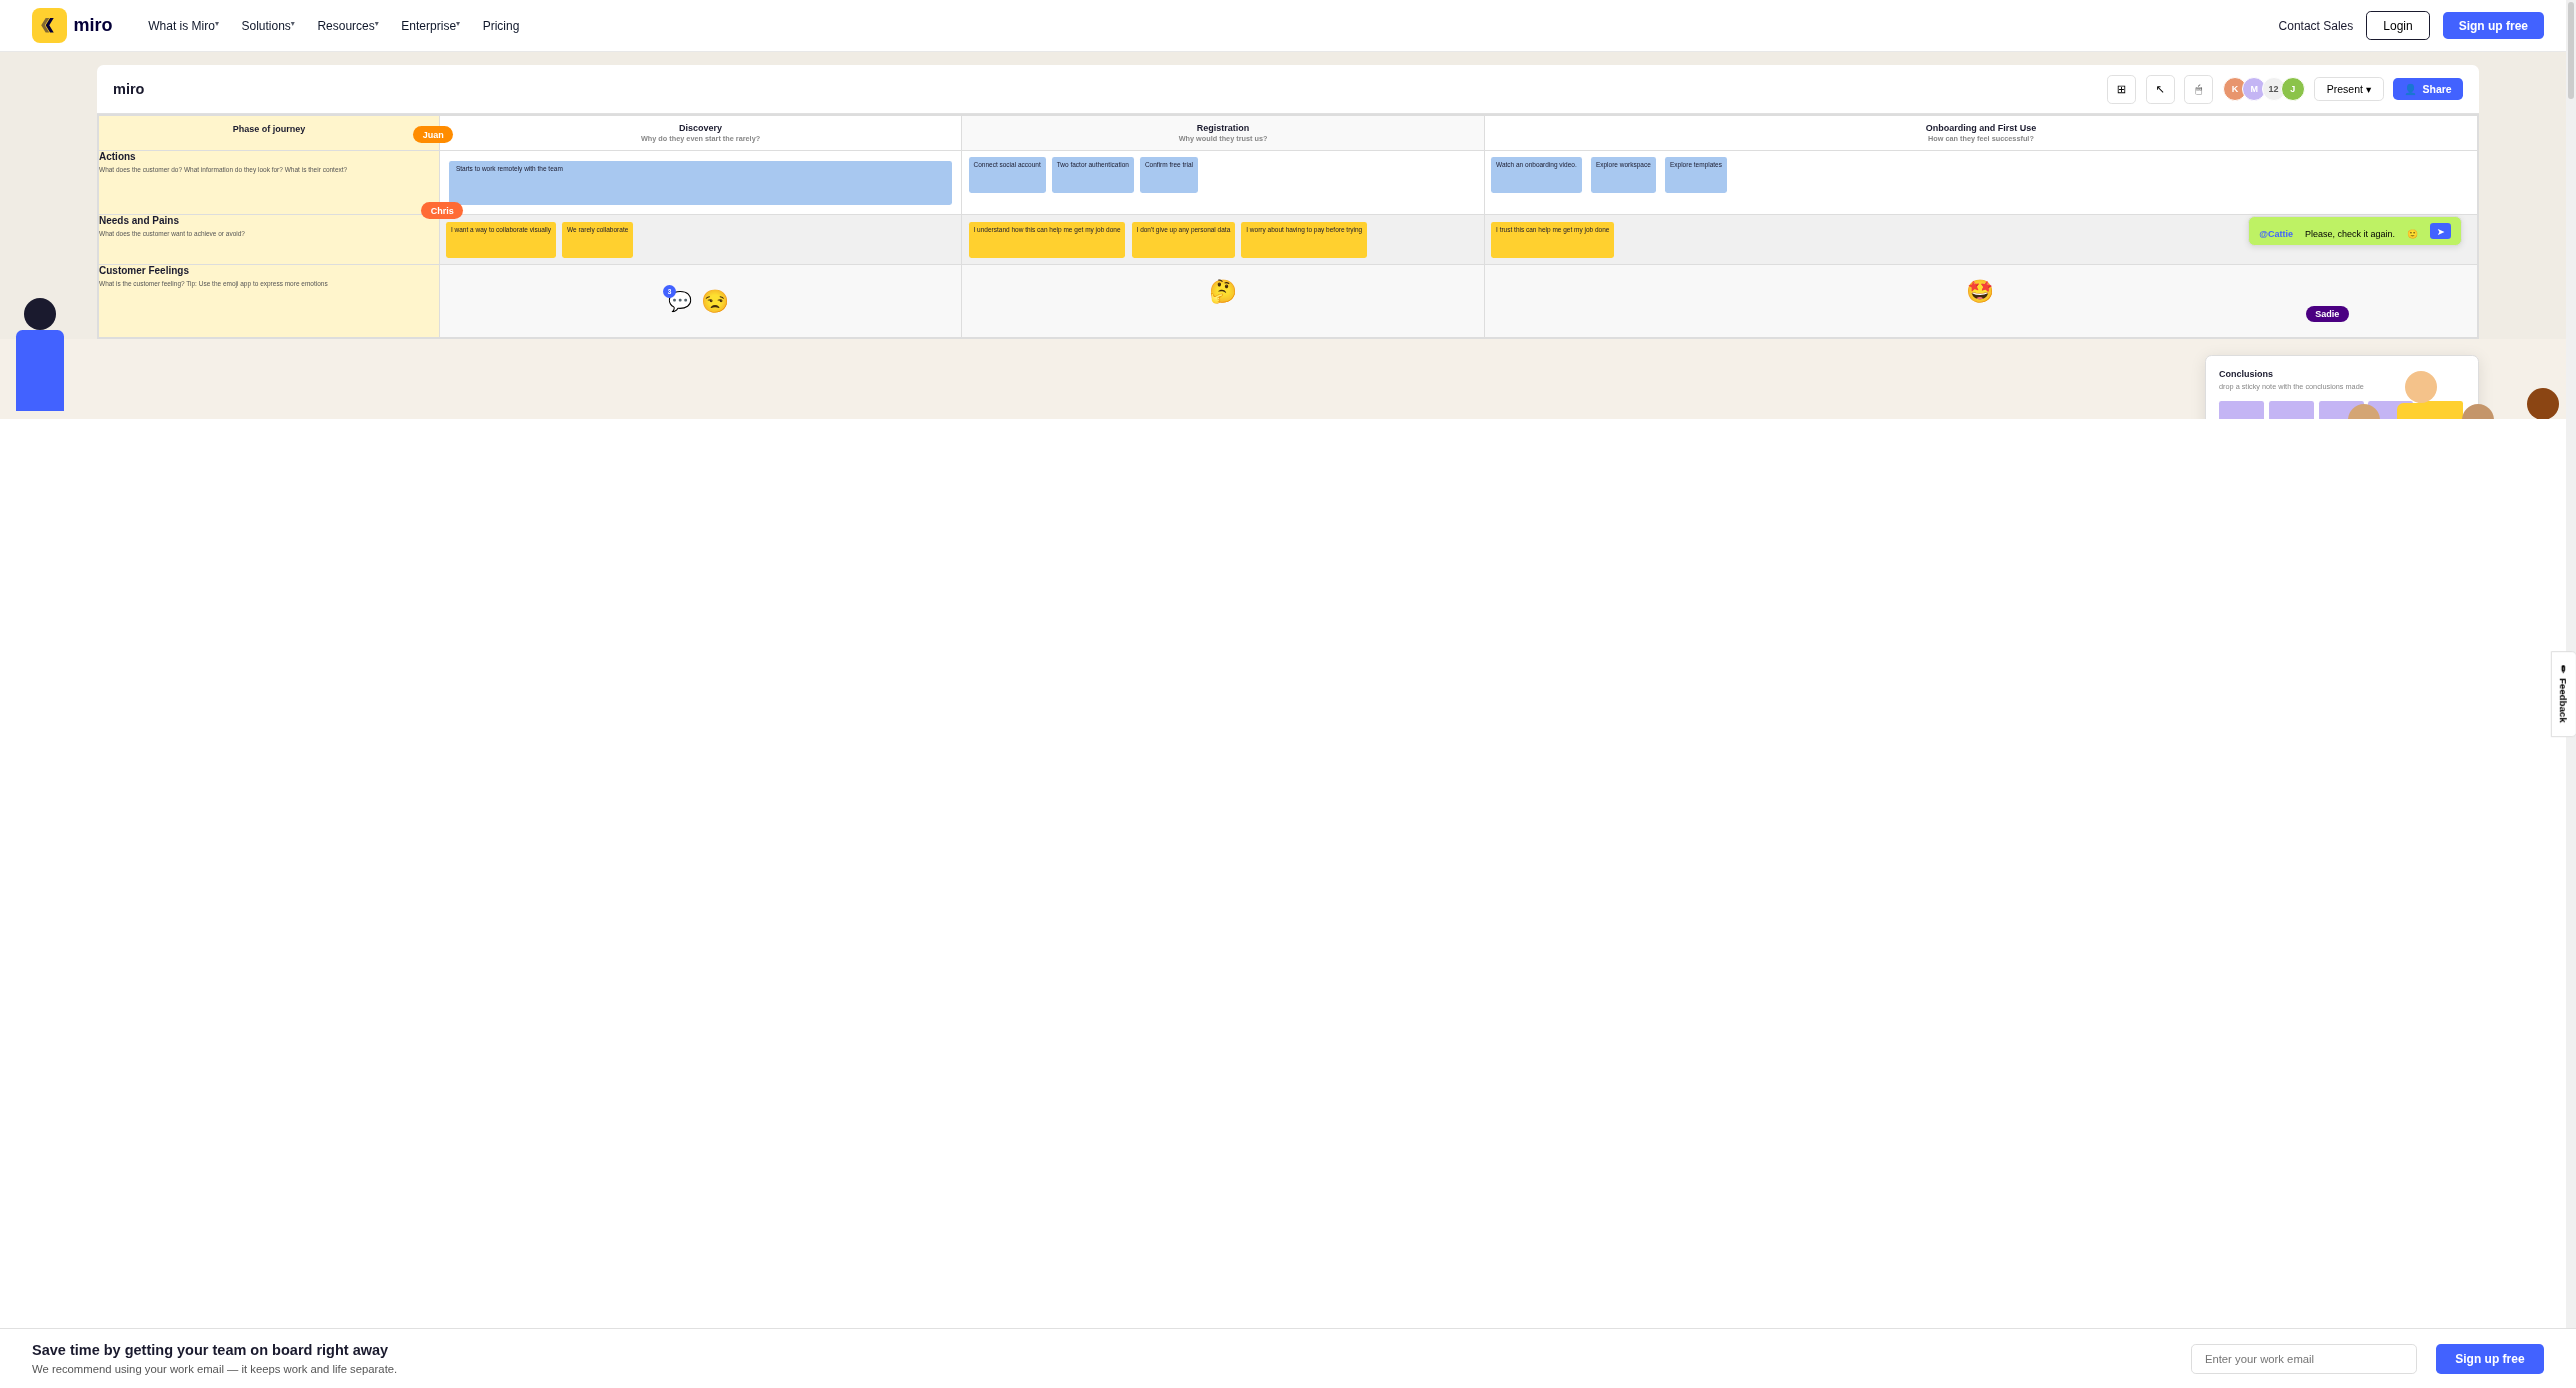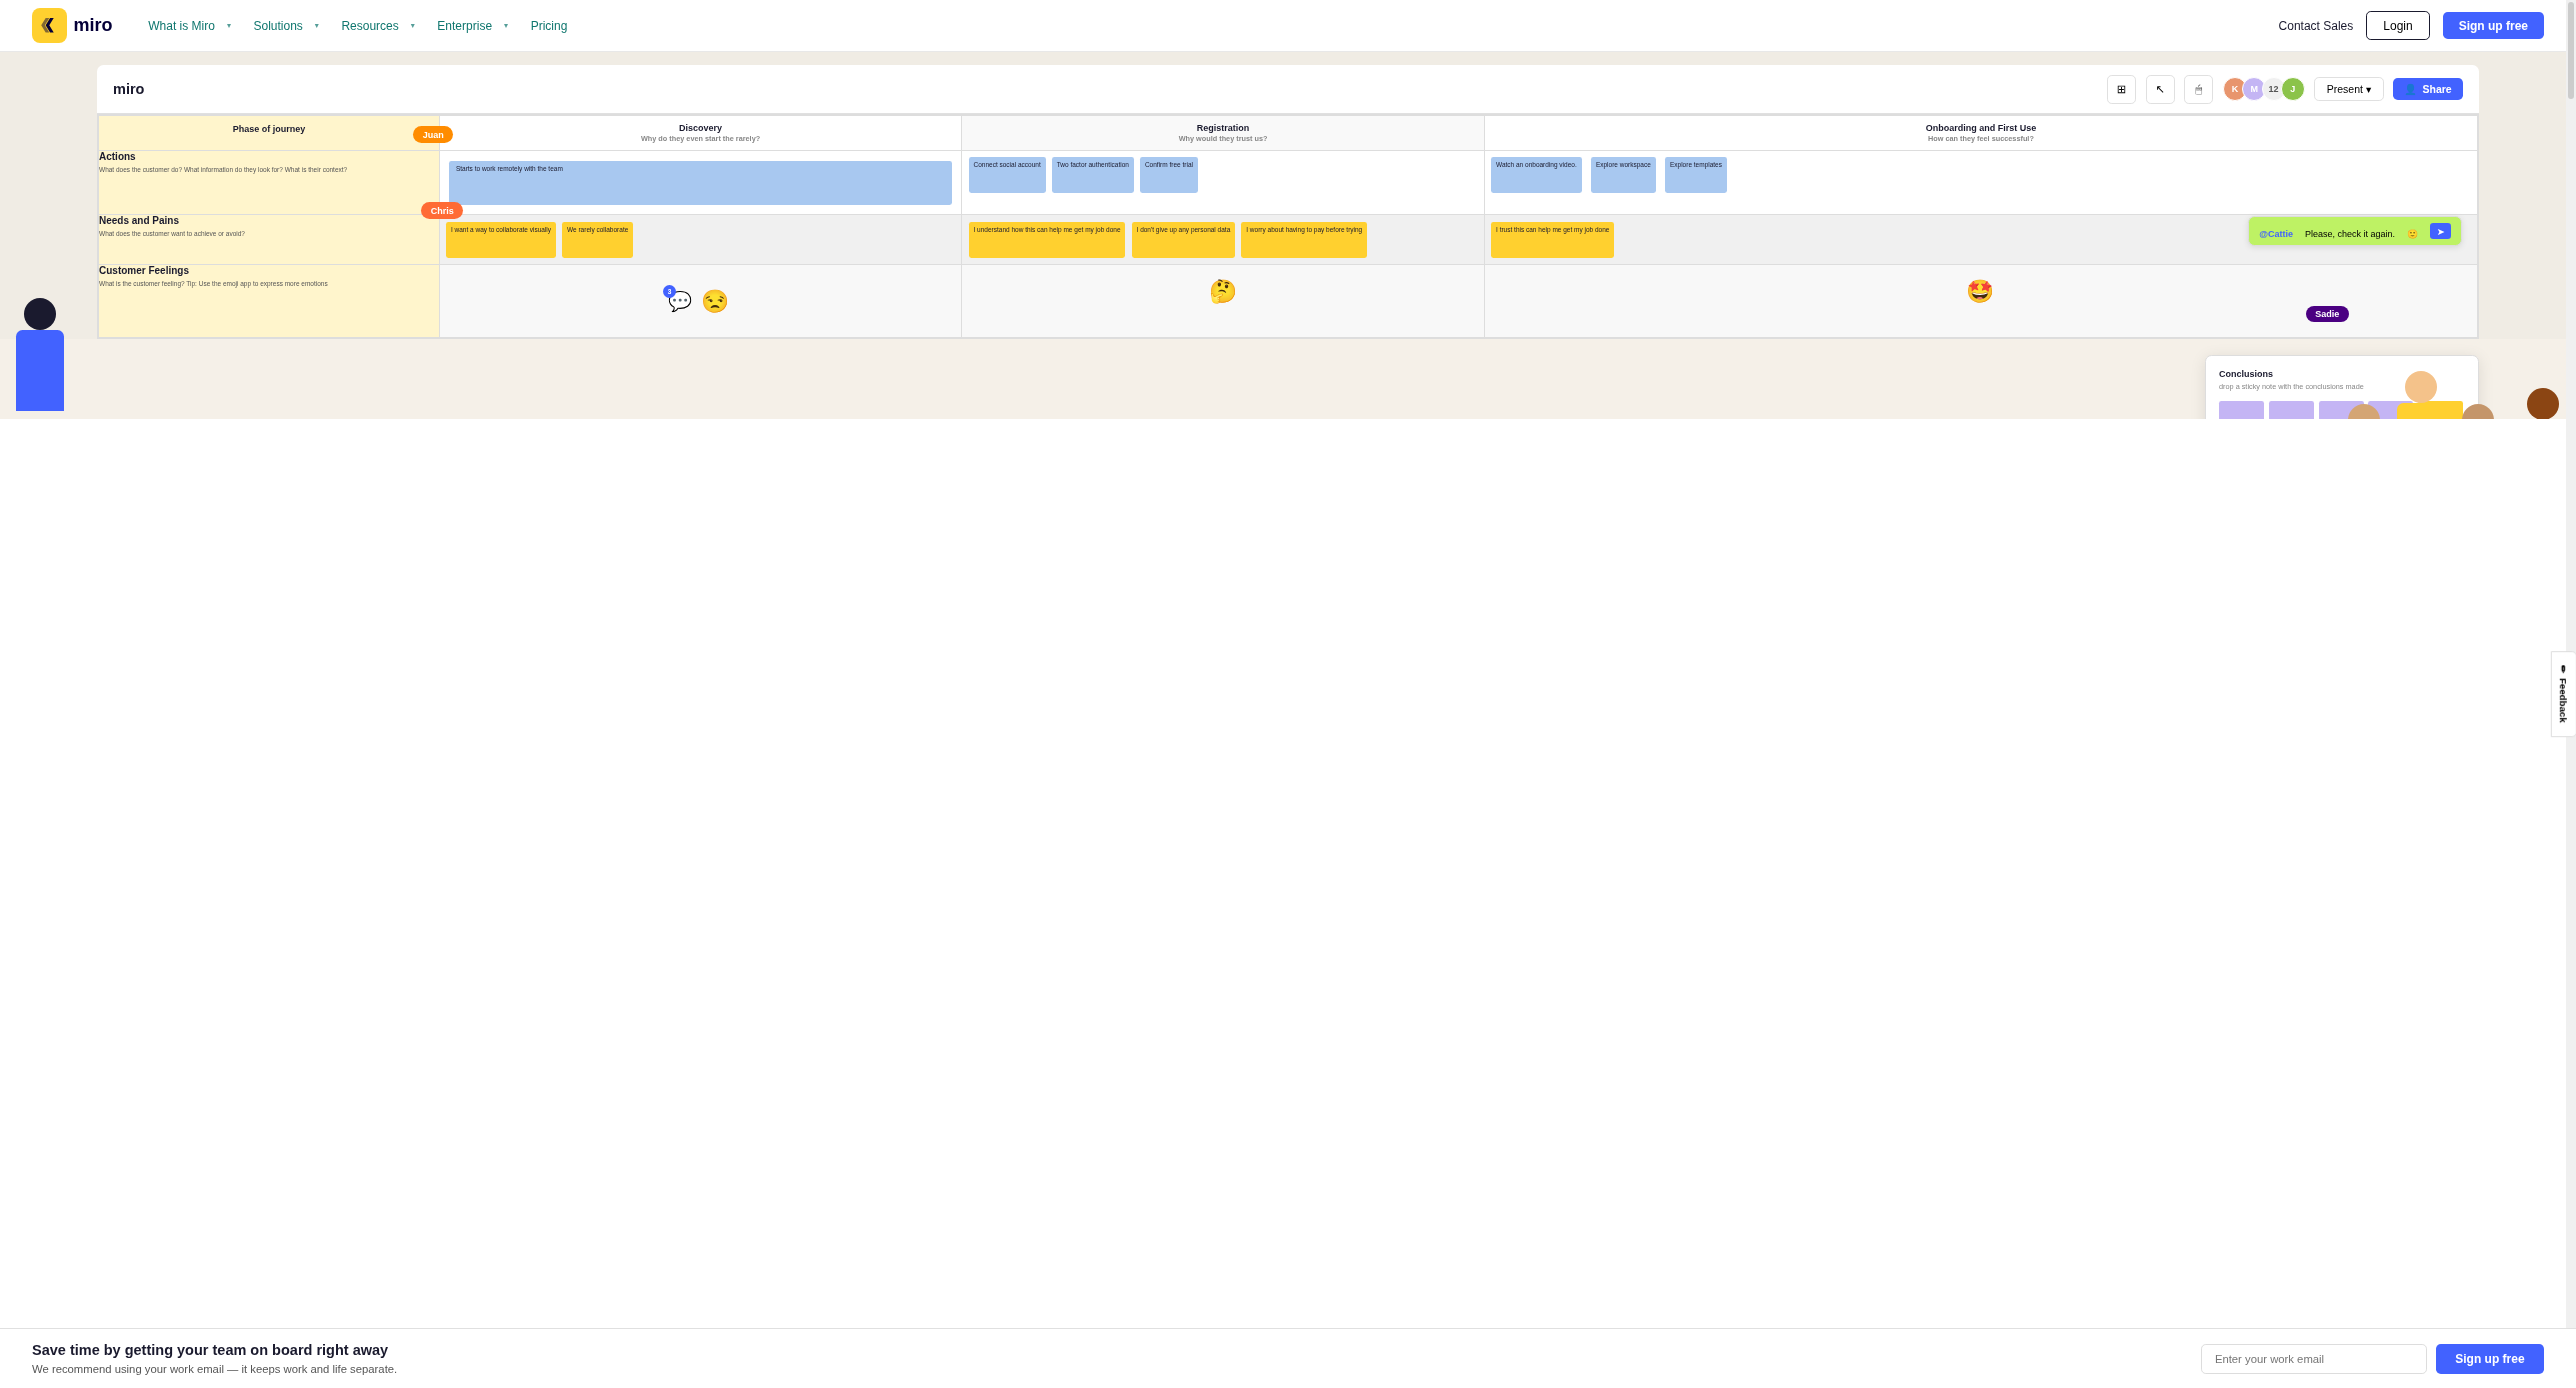--- a/index.html
+++ b/index.html
@@ -12,22 +12,22 @@
     }
     .nav-logo { display: flex; align-items: center; gap: 6.5px; margin-right: 26px; }
     .nav-logo-icon {
       width: 35px; height: 35px; background: #FFD02F; border-radius: 8px;
       display: flex; align-items: center; justify-content: center;
     }
     .nav-logo-icon svg { width: 22.6px; height: 22.6px; }
     .nav-logo-text { font-size: 18px; font-weight: 700; color: #050038; }
     .nav-links { display: flex; gap: 3.2px; align-items: center; flex: 1; }
     .nav-link {
-      display: flex; align-items: center; gap: 12px; padding: 6.5px 9.7px;
-      font-size: 12px; color: #0f766e; cursor: pointer; border-radius: 4.8px;
+      display: flex; gap: 0; padding: 6.5px 9.7px;
+      font-size: 12px; color: #0f172a; cursor: pointer; border-radius: 4.8px;
       text-decoration: none;
     }
     .nav-link .chevron { font-size: 8px; opacity: 0.7; }
     .nav-right { display: flex; align-items: center; gap: 13px; }
     .contact-sales { font-size: 12px; color: #1a1a2e; cursor: pointer; }
     .login-btn {
       padding: 6.5px 16px; border: 1.2px solid #1a1a2e; border-radius: 4.8px;
       font-size: 12px; background: #fff; cursor: pointer; font-weight: 500;
     }
     .signup-btn {
@@ -187,21 +187,21 @@
 
     
     .bottom-bar {
       position: fixed; bottom: 0; left: 0; right: 0; background: #fff;
       border-top: 0.8px solid #e0e0e0; padding: 13px 32px;
       display: flex; align-items: center; justify-content: space-between;
       z-index: 200;
     }
     .bottom-bar-text h3 { font-size: 14.5px; font-weight: 700; color: #1a1a2e; margin-bottom: 4.8px; }
     .bottom-bar-text p { font-size: 11.3px; color: #555; }
-    .bottom-bar-right { display: flex; align-items: center; gap: 9px; }
+    .bottom-bar-right { display: flex; align-items: center; gap: 19px; }
     .email-input {
       padding: 8px 13px; border: 1.2px solid #ddd; border-radius: 4.8px;
       font-size: 11.3px; width: 226px; outline: none;
     }
     .bottom-signup-btn {
       padding: 8px 19.4px; background: #4262FF; color: #fff; border: none;
       border-radius: 4.8px; font-size: 12px; font-weight: 600; cursor: pointer;
     }
 
     

